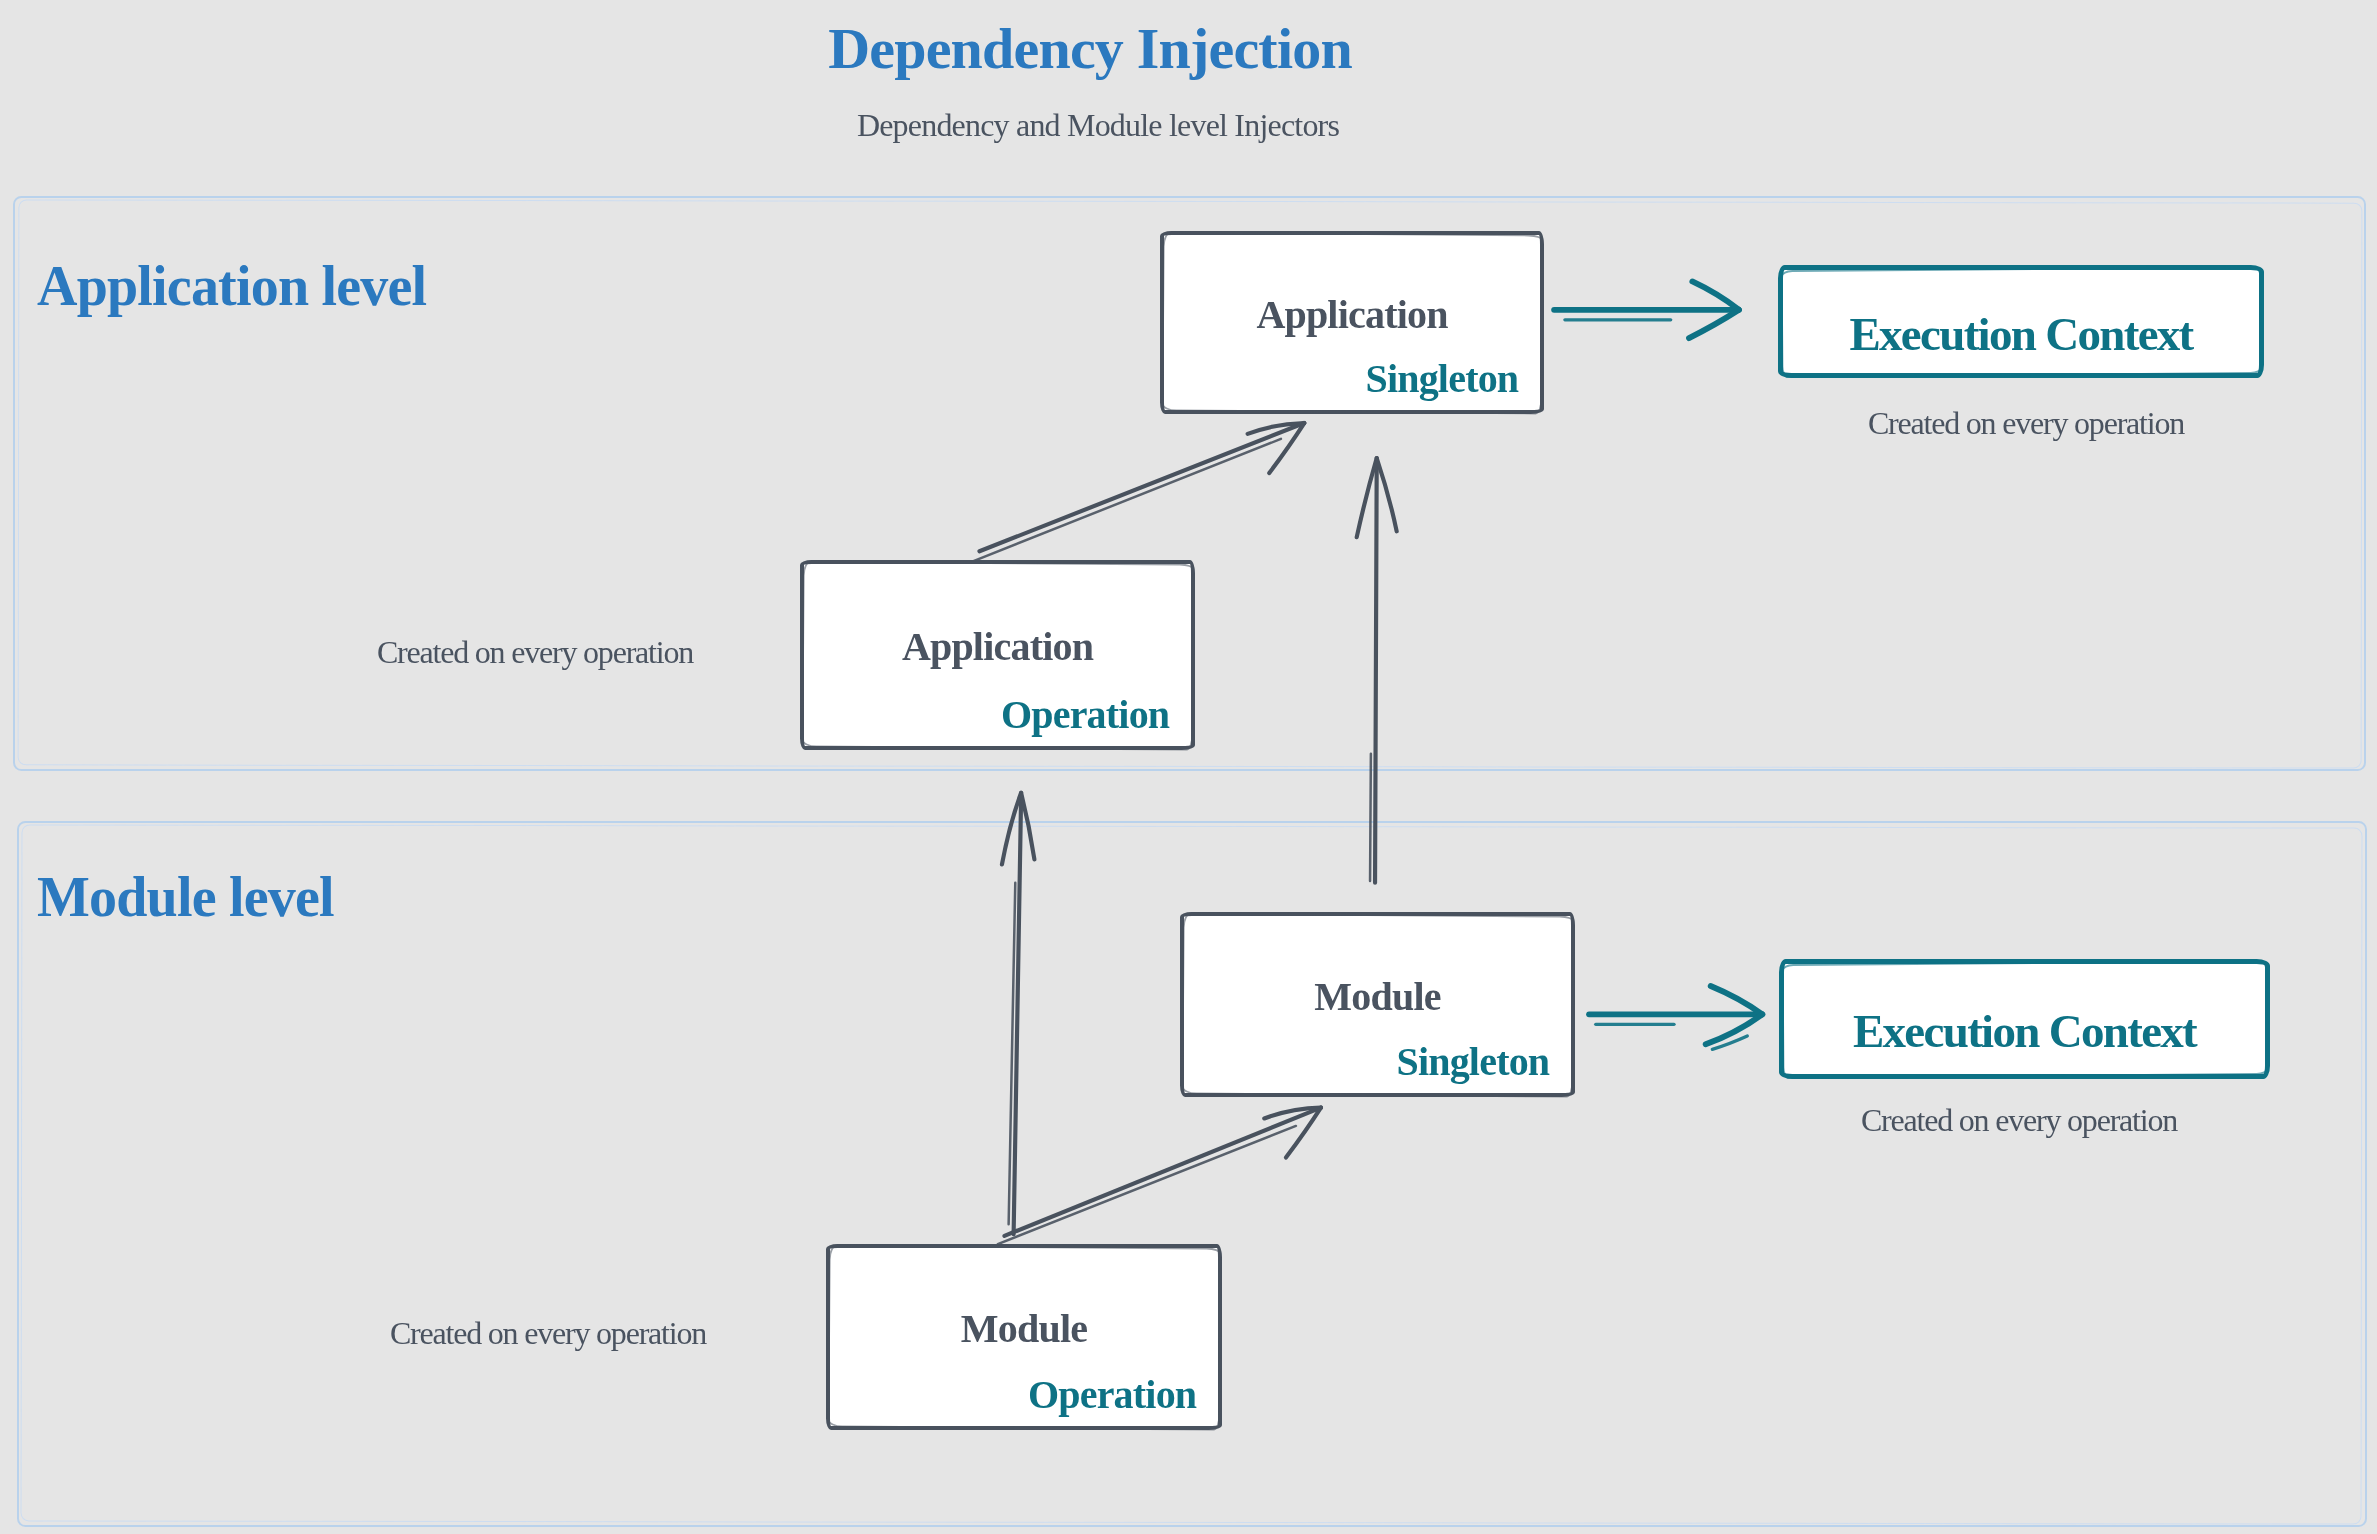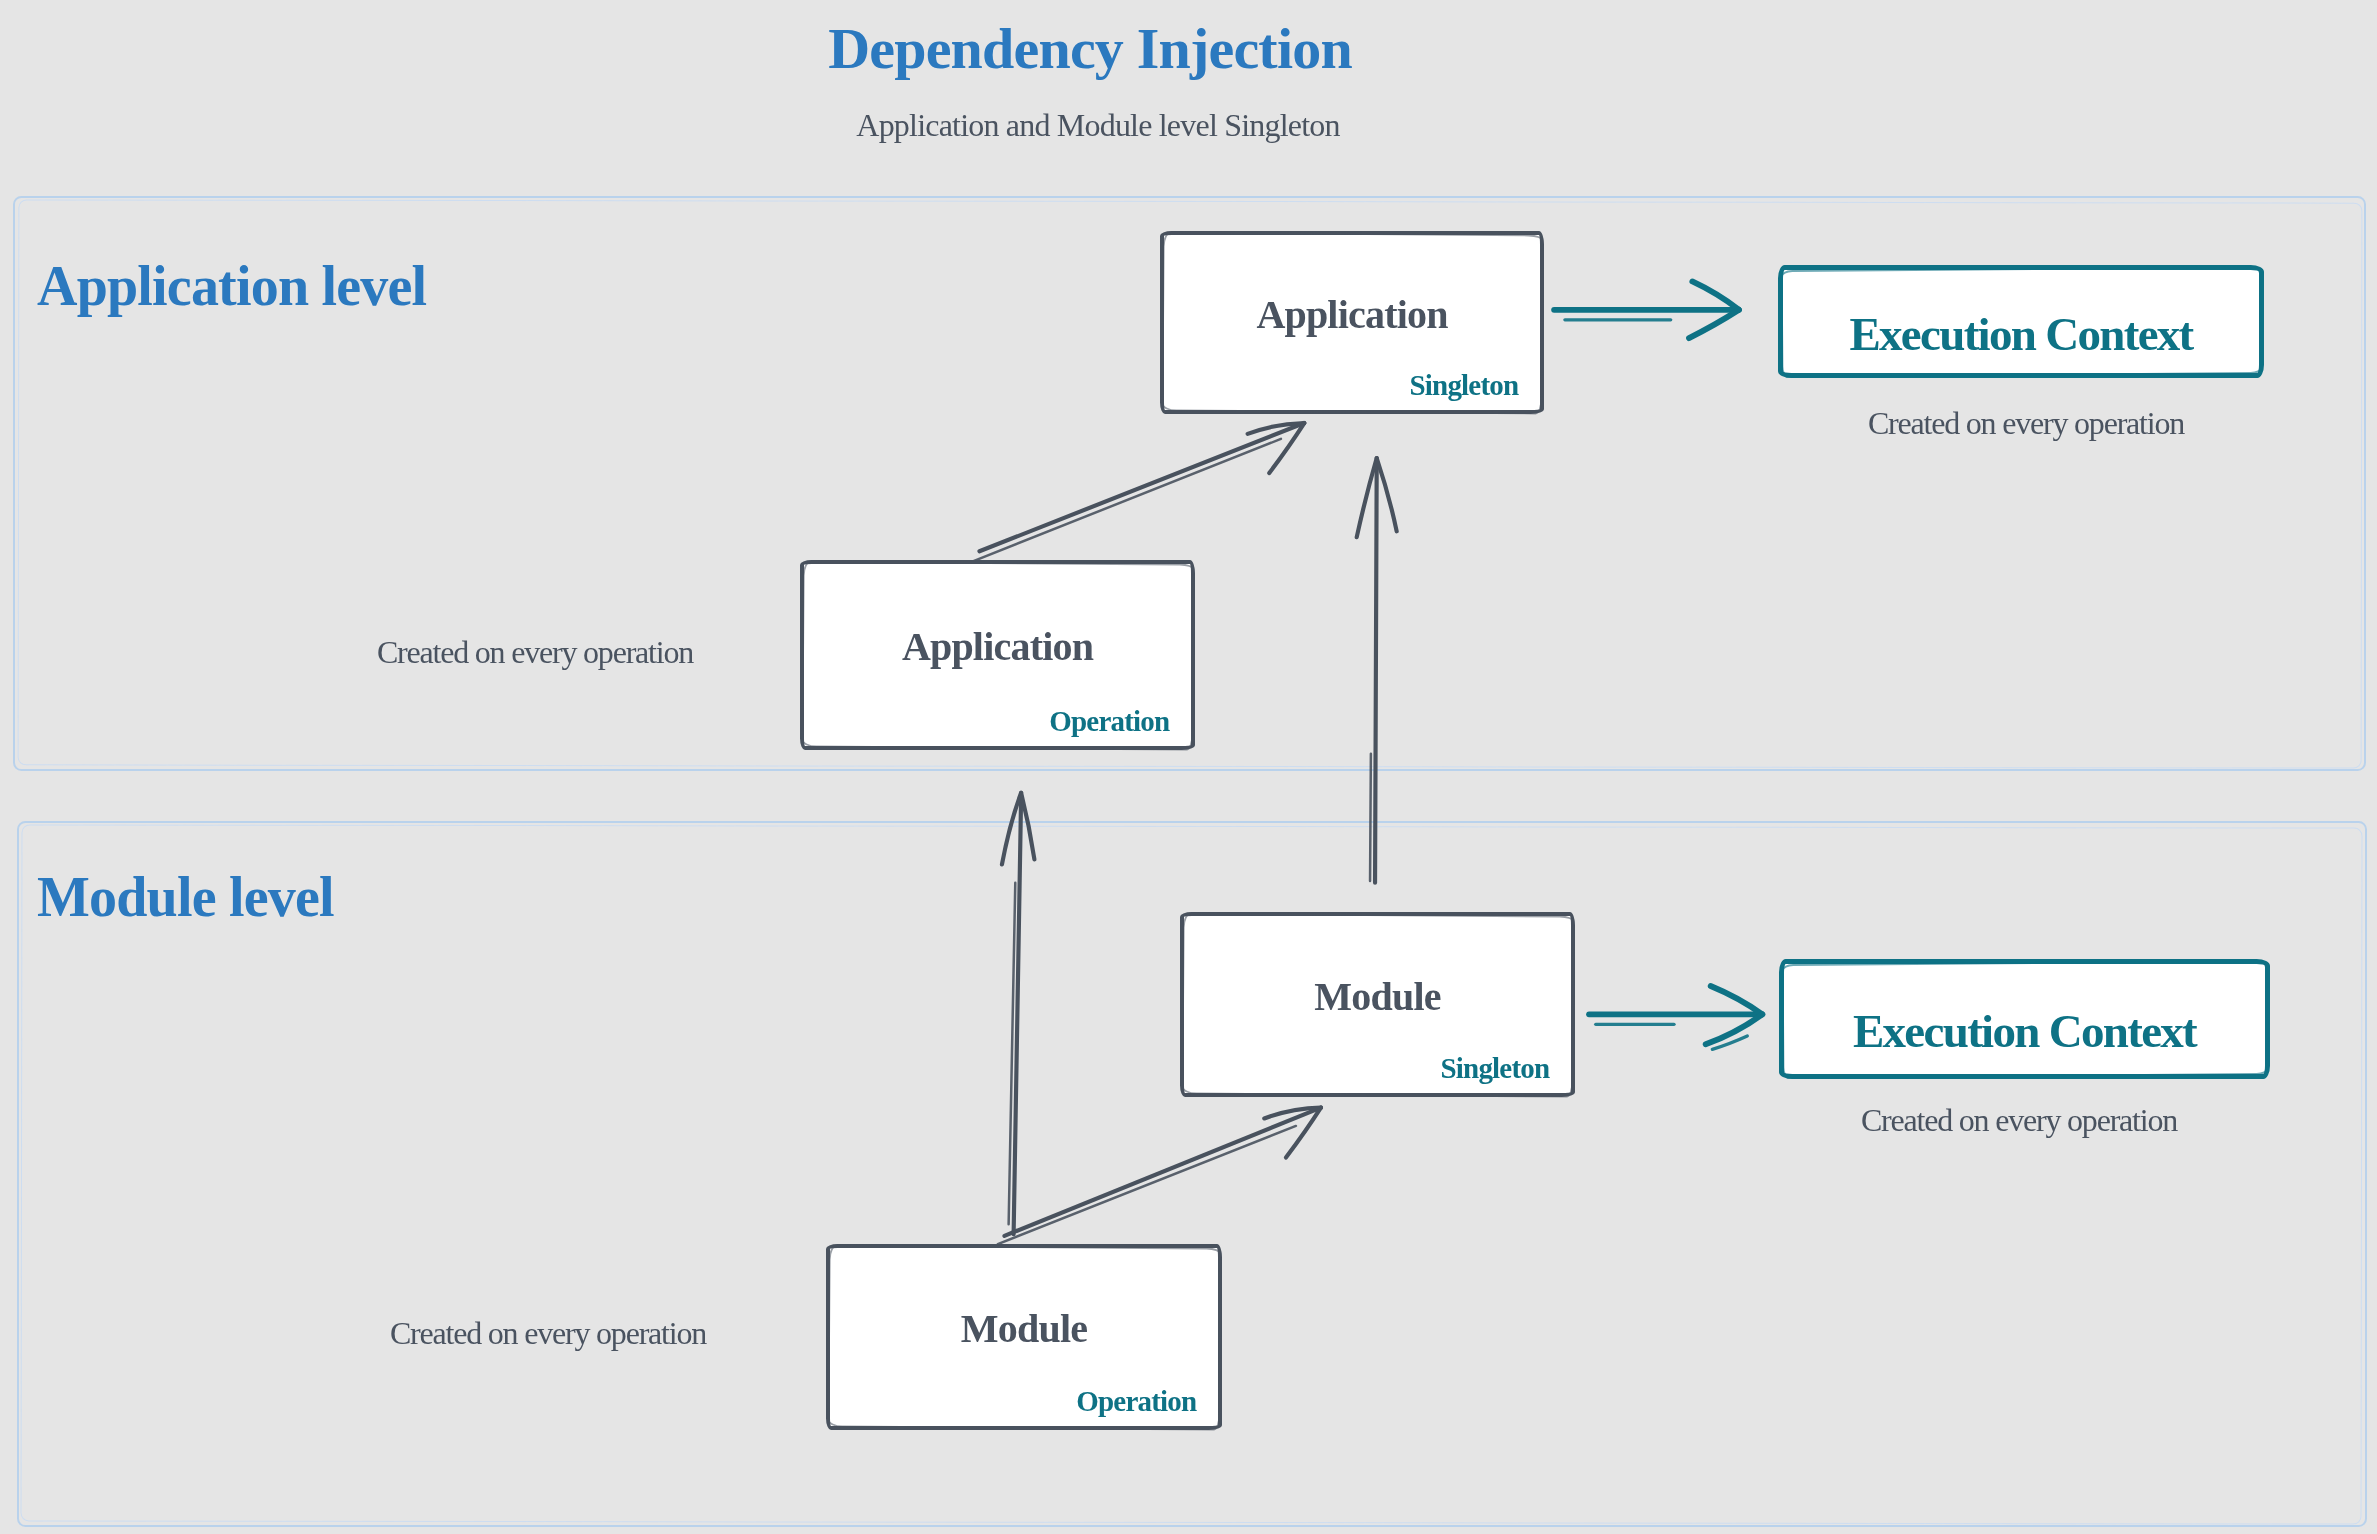--- a/index.html
+++ b/index.html
@@ -45,21 +45,21 @@
     content:"";position:absolute;inset:-2.5px;border:2.1px solid #49525e;
     border-radius:8.3px 15px 6.7px 15px / 15px 6.7px 15px 8.3px;
     transform:rotate(.45deg);opacity:.55;pointer-events:none;
   }
   .box-title{
     position:absolute;left:50%;top:45%;transform:translate(-50%,-50%);
     font-size:40px;font-weight:600;color:#4a5360;letter-spacing:-0.8px;white-space:nowrap;
   }
   .box-scope{
     position:absolute;right:21.7px;bottom:8.3px;
-    font-size:29px;font-weight:600;color:#0e7285;letter-spacing:-0.8px;white-space:nowrap;
+    font-size:40px;font-weight:600;color:#0e7285;letter-spacing:-0.8px;white-space:nowrap;
   }
 
   
   .ec-box{
     position:absolute;border:5px solid #0e7285;background:#fff;
     border-radius:6.7px 13.3px 6.7px 13.3px / 13.3px 6.7px 13.3px 6.7px;
   }
   .ec-box::after{
     content:"";position:absolute;inset:-2.5px;border:2.1px solid #0e7285;
     border-radius:11.7px 6.7px 11.7px 6.7px / 6.7px 11.7px 6.7px 11.7px;
@@ -82,21 +82,21 @@
   .stroke-dark-thin{stroke:#49525e;fill:none;stroke-width:3;stroke-linecap:round;opacity:.9;}
   .stroke-teal{stroke:#0e7285;fill:none;stroke-width:7;stroke-linecap:round;}
   .stroke-teal-thin{stroke:#0e7285;fill:none;stroke-width:4;stroke-linecap:round;opacity:.9;}
 </style>
 </head>
 <body>
 
 <div class="canvas">
 
   <div class="title">Dependency Injection</div>
-  <div class="subtitle">Application and Module level Singleton</div>
+  <div class="subtitle">Dependency and Module level Injectors</div>
 
   <div class="frame" style="left:13.3px;top:196px;width:2349px;height:571px;"></div>
   <div class="frame-label" style="left:37px;top:254px;">Application level</div>
 
   <div class="frame" style="left:16.7px;top:821px;width:2346px;height:702px;"></div>
   <div class="frame-label" style="left:37px;top:865px;">Module level</div>
 
   <svg class="arrows" viewBox="0 0 2854 1842">
 
     <g>

